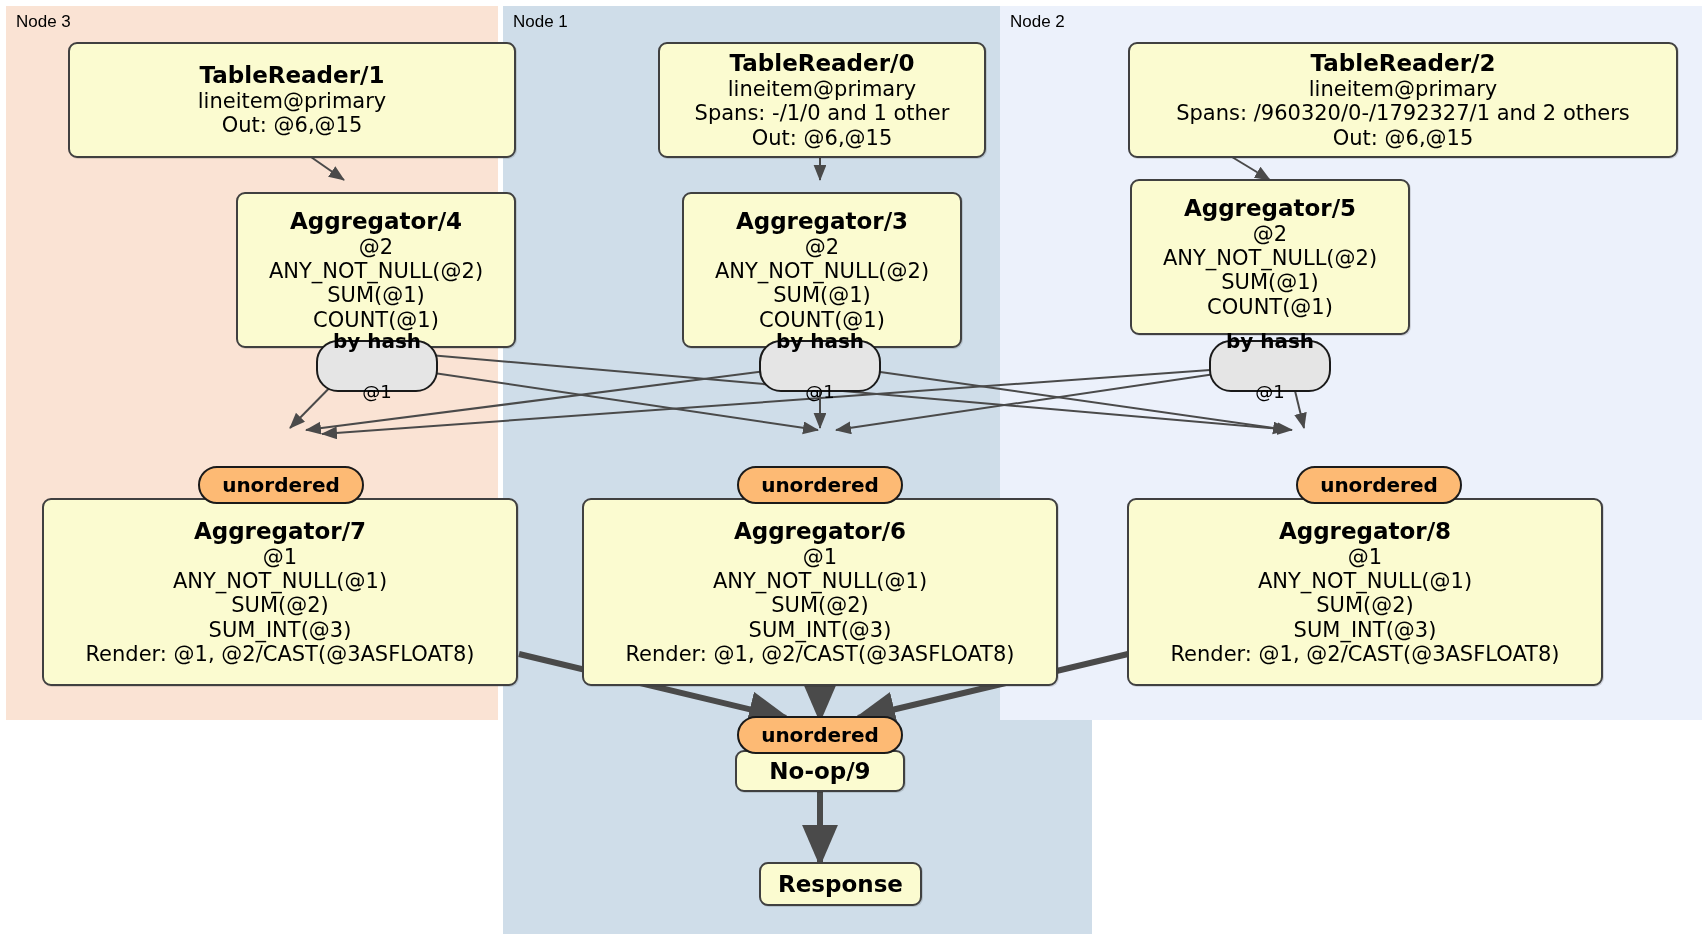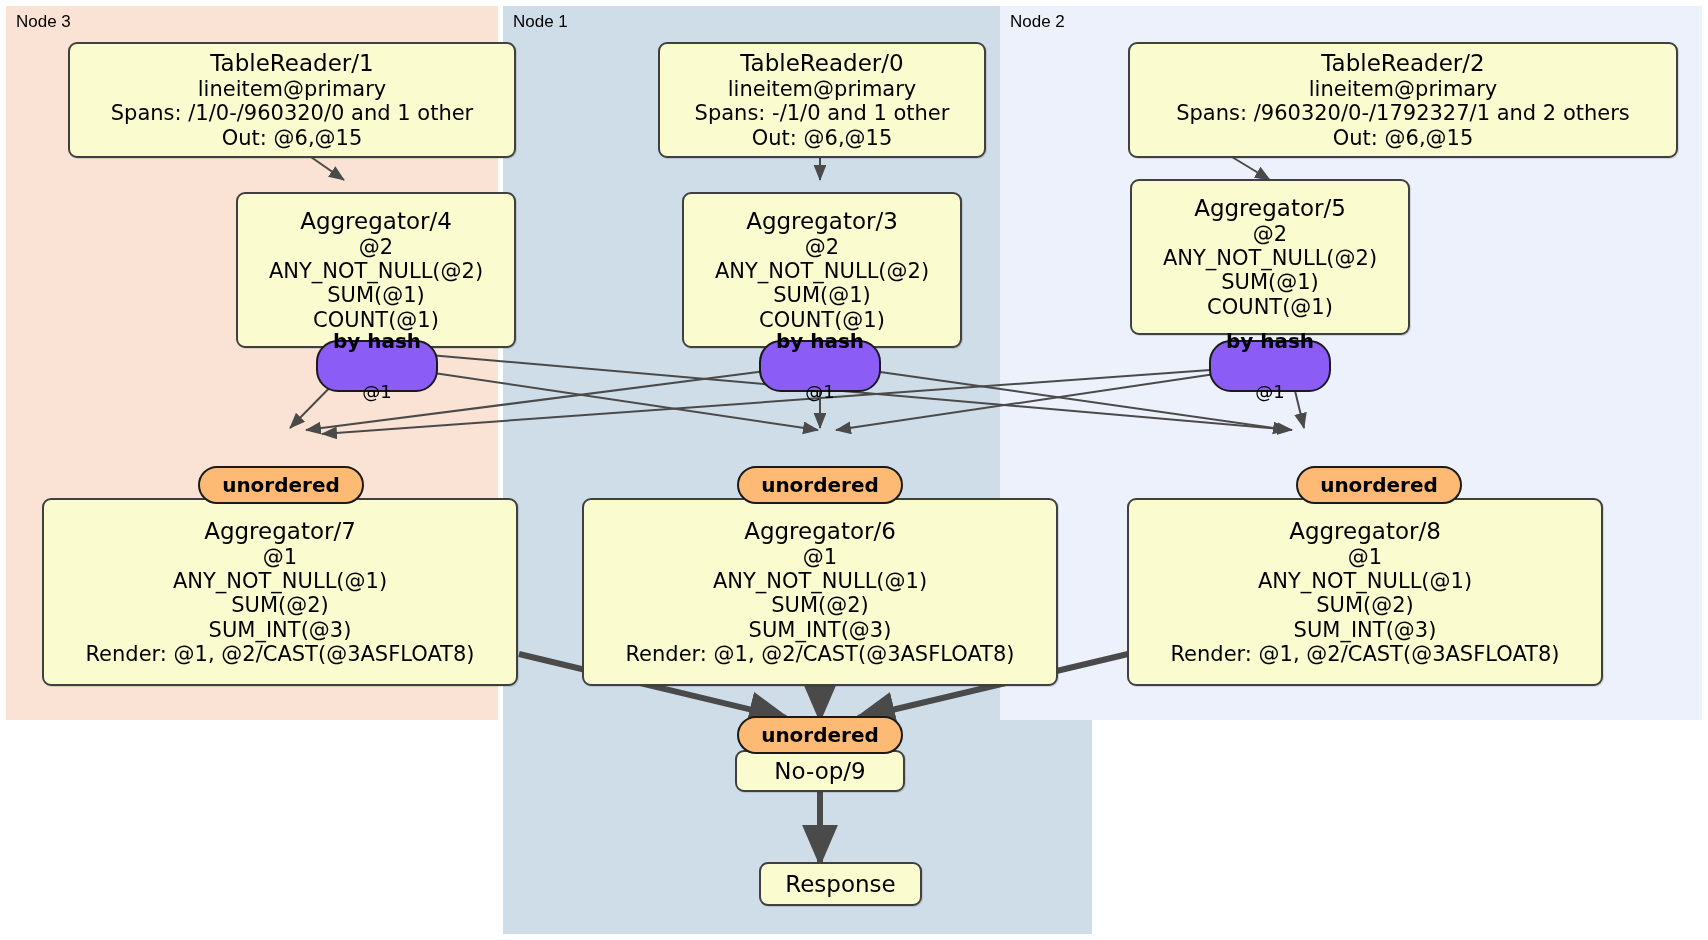--- a/index.html
+++ b/index.html
@@ -8,27 +8,27 @@
   #stage{position:absolute;left:0;top:0;width:1708px;height:940px;overflow:hidden;padding-left:12px;}
 
   .node-panel{position:absolute;box-sizing:border-box;}
   .node-label{position:absolute;font-size:17px;color:#000;left:10px;top:6px;
               font-family:"Liberation Sans",sans-serif;}
 
   .box{position:absolute;box-sizing:border-box;background:#fbfbd0;
        border:2px solid #404040;border-radius:9px;
        display:flex;flex-direction:column;align-items:center;justify-content:center;
        text-align:center;z-index:6;box-shadow:1px 1px 0 rgba(0,0,0,.12);}
-  .box .ttl{font-weight:normal;font-size:23px;line-height:1.17;color:#000;}
+  .box .ttl{font-weight:bold;font-size:23px;line-height:1.17;color:#000;}
   .box .ln{font-size:21px;line-height:1.16;color:#000;white-space:nowrap;}
 
   .pill{position:absolute;box-sizing:border-box;border:2px solid #1a1a1a;
         display:flex;flex-direction:column;align-items:center;justify-content:center;
         text-align:center;z-index:8;}
-  .pill.hash{background:#8b5cf6;border-radius:22px;gap:30px;}
+  .pill.hash{background:#e5e5e5;border-radius:22px;gap:30px;}
   .pill.unord{background:#fdba74;border-radius:22px;}
   .pill .p1{font-weight:bold;font-size:20px;line-height:1.1;color:#000;}
   .pill .p2{font-size:18px;line-height:1.1;color:#000;}
 
   svg.edges{position:absolute;left:0;top:0;width:1708px;height:940px;z-index:4;}
   svg.edges.fat{z-index:5;}
 </style>
 </head>
 <body>
 
@@ -78,21 +78,20 @@
       <path d="M519,654 L786,718" marker-end="url(#arfat)"></path>
       <path d="M820,686 L820,718" marker-end="url(#arfat)"></path>
       <path d="M1128,654 L858,718" marker-end="url(#arfat)"></path>
       <path d="M820,780 L820,862" marker-end="url(#arfat)"></path>
     </g>
   </svg>
 
   <div class="box" style="left:68px;top:42px;width:448px;height:116px;">
     <div class="ttl">TableReader/1</div>
     <div class="ln">lineitem@primary</div>
-    <div class="ln">Spans: /1/0-/960320/0 and 1 other</div>
     <div class="ln">Out: @6,@15</div>
   </div>
 
   <div class="box" style="left:236px;top:192px;width:280px;height:156px;">
     <div class="ttl">Aggregator/4</div>
     <div class="ln">@2</div>
     <div class="ln">ANY_NOT_NULL(@2)</div>
     <div class="ln">SUM(@1)</div>
     <div class="ln">COUNT(@1)</div>
   </div>

